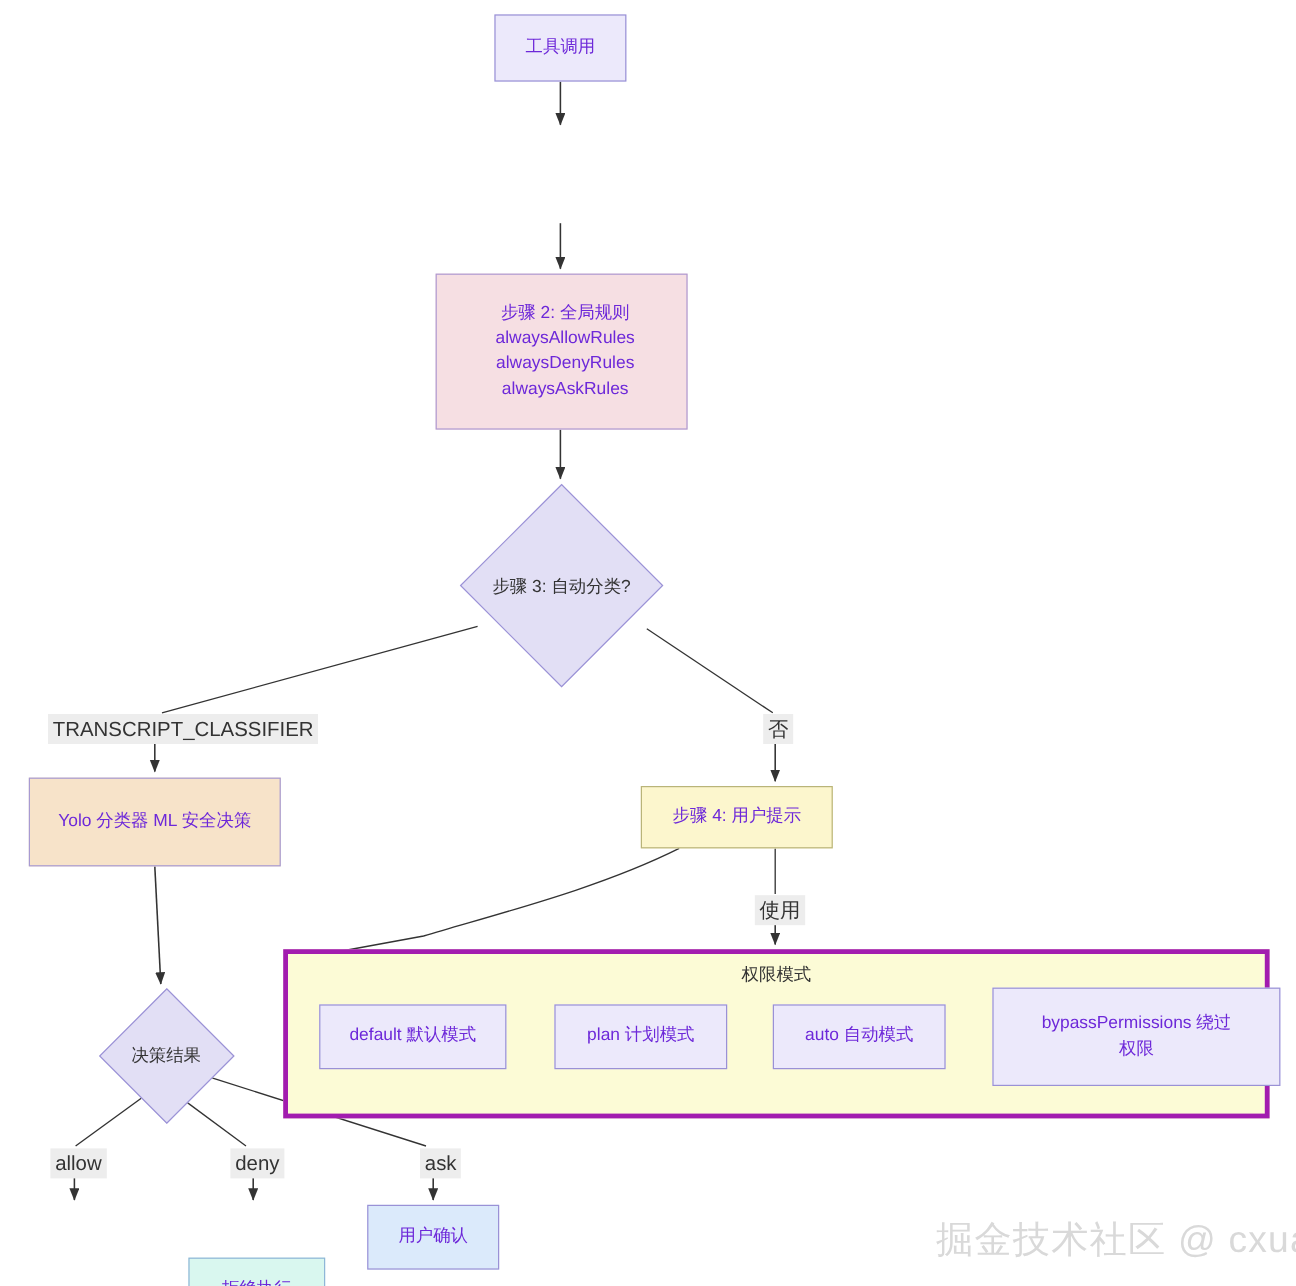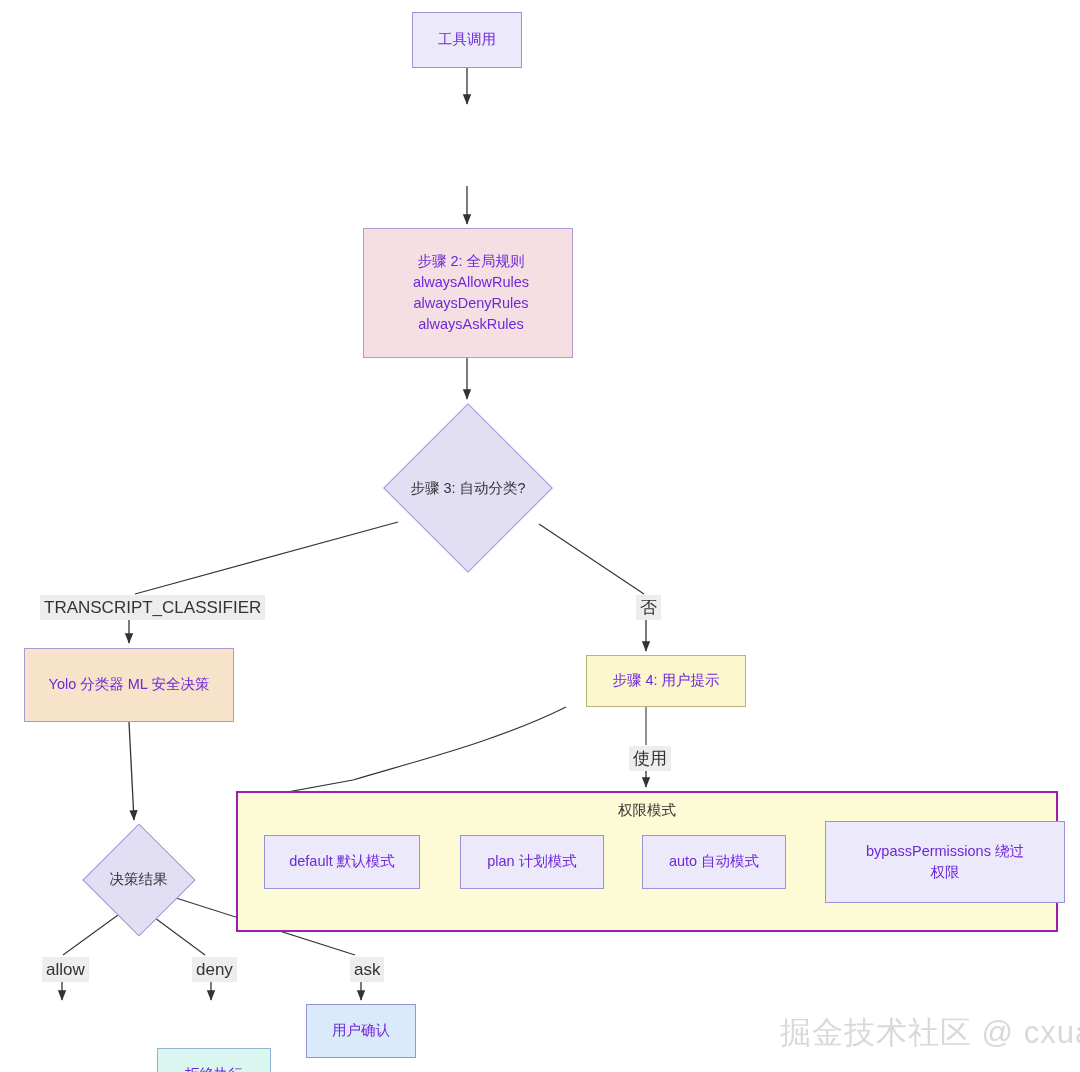--- a/index.html
+++ b/index.html
@@ -79,21 +79,21 @@
     font-size: 14.5px;
     color: #333333;
     white-space: nowrap;
   }
 
   
   .group {
     position: absolute;
     box-sizing: border-box;
     background: #fcfbd6;
-    border: 2px solid #a21caf;
+    border: 4px solid #a21caf;
     z-index: 2;
   }
   .group > .group-title {
     position: absolute;
     top: 8px;
     left: 0;
     width: 100%;
     text-align: center;
     font-size: 14.5px;
     color: #333333;
@@ -181,21 +181,21 @@
     <div class="shape" style="width:120px; height:120px;"></div>
     <div class="dlabel">步骤 3: 自动分类?</div>
   </div>
 
   <div class="node n-orange" style="left:24px; top:648px; width:210px; height:74px;">
     <div class="lines">
       <div>Yolo 分类器 ML 安全决策</div>
     </div>
   </div>
 
-  <div class="node n-yellow" style="left:586px; top:655px; width:160px; height:52px;">
+  <div class="node n-yellow" style="left:534px; top:655px; width:160px; height:52px;">
     <div class="lines">
       <div>步骤 4: 用户提示</div>
     </div>
   </div>
 
   <div class="group" style="left:236px; top:791px; width:822px; height:141px;">
     <div class="group-title">权限模式</div>
 
     <div class="node n-lavender" style="left:26px; top:42px; width:156px; height:54px;">
       <div class="lines">

